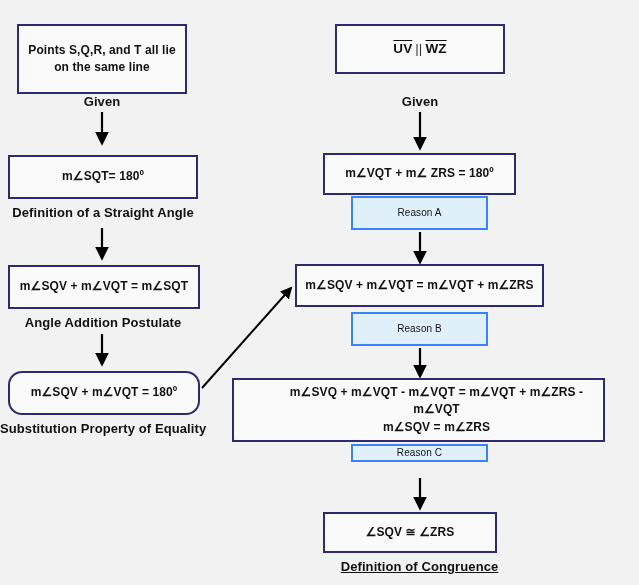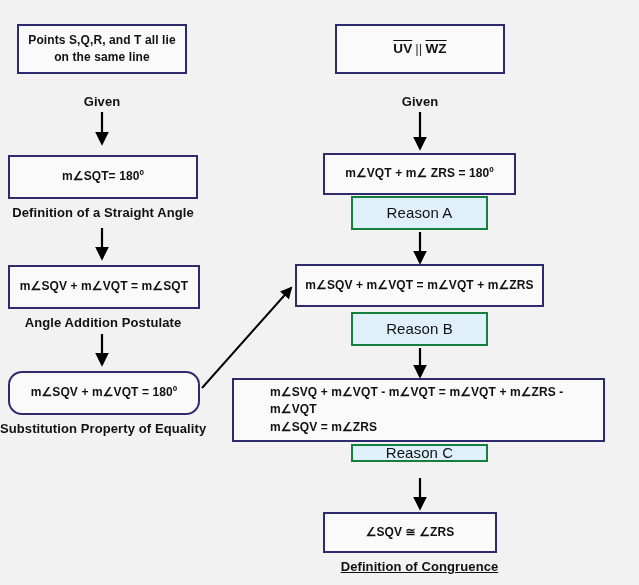--- a/index.html
+++ b/index.html
@@ -29,27 +29,27 @@
     justify-content: center;
     color: #111111;
     font-weight: bold;
     font-size: 12px;
     line-height: 1.45;
     text-align: center;
     letter-spacing: 0.1px;
   }
   .box.reason {
     background: #dff0fb;
-    border: 2px solid #15803d;
+    border: 2px solid #3b82f6;
     font-weight: normal;
-    font-size: 15px;
+    font-size: 10px;
   }
   .box.leftalign {
     justify-content: flex-start;
-    text-align: left;
+    text-align: center;
     padding-left: 36px;
   }
   .caption {
     position: absolute;
     color: #111111;
     font-weight: bold;
     font-size: 13px;
     text-align: center;
     white-space: nowrap;
     letter-spacing: 0.1px;
@@ -99,21 +99,21 @@
 
     <line x1="420" y1="232" x2="420" y2="262" stroke="#000000" stroke-width="2.2" marker-end="url(#ah)"></line>
 
     <line x1="420" y1="348" x2="420" y2="376" stroke="#000000" stroke-width="2.2" marker-end="url(#ah)"></line>
 
     <line x1="420" y1="478" x2="420" y2="508" stroke="#000000" stroke-width="2.2" marker-end="url(#ah)"></line>
 
     <line x1="202" y1="388" x2="291" y2="288" stroke="#000000" stroke-width="2.0" marker-end="url(#ah2)"></line>
   </svg>
 
-  <div class="box" style="left:17px; top:24px; width:170px; height:50px;">
+  <div class="box" style="left:17px; top:24px; width:170px; height:70px;">
     <div>
       <span class="eqline">Points S,Q,R, and T all lie</span>
       <span class="eqline">on the same line</span>
     </div>
   </div>
   <div class="caption" style="left:17px; top:94px; width:170px;">Given</div>
 
   <div class="box" style="left:8px; top:155px; width:190px; height:44px;">
     <span>m∠SQT= 180º</span>
   </div>

